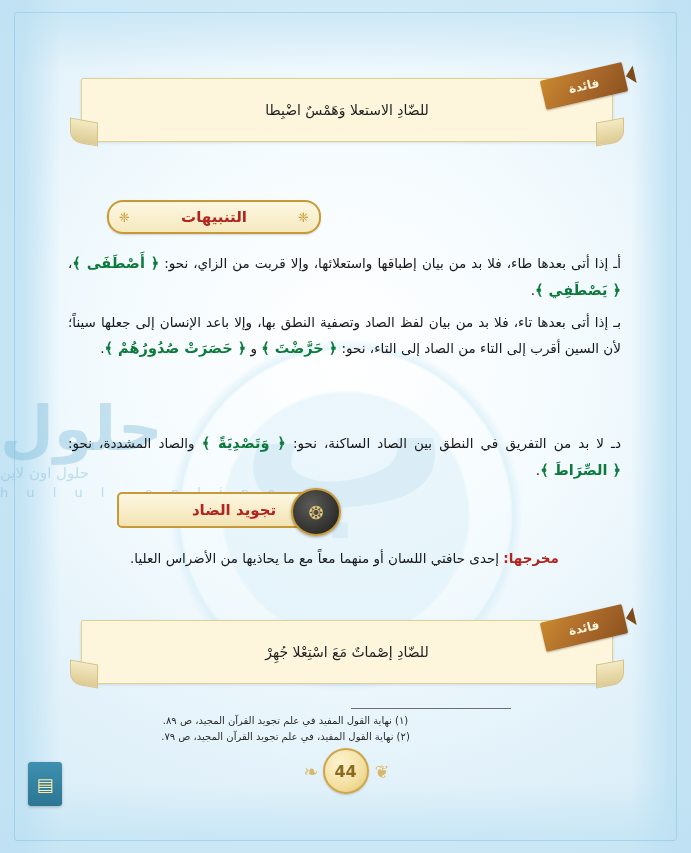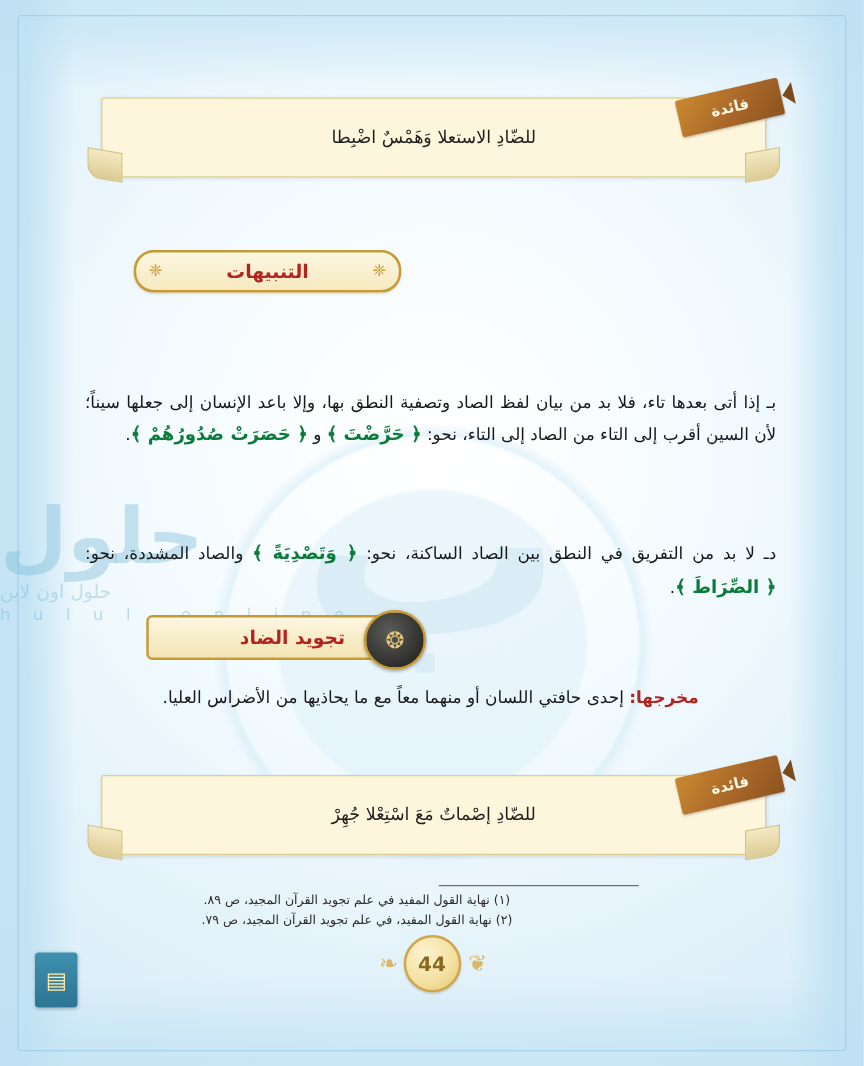--- a/index.html
+++ b/index.html
@@ -351,20 +351,25 @@
       <div class="note-cell">للضّادِ الاستعلا وَهَمْسٌ اضْبِطا</div>
     </div>
   </div>
 
   <div class="banner" style="top:200px;">
     <span class="deco r">❈</span>
     <span class="banner-title">التنبيهات</span>
     <span class="deco l">❈</span>
   </div>
 
+  <div class="para" style="top:250px;">
+    <span class="lbl">أ</span><span>ـ إذا أتى بعدها طاء، فلا بد من بيان إطباقها واستعلائها، وإلا قربت من الزاي، نحو:</span>
+    <span class="q">﴿ أَصْطَفَى ﴾</span><span>،</span>
+    <span class="q">﴿ يَصْطَفِي ﴾</span><span>.</span>
+  </div>
 
   <div class="para" style="top:310px;">
     <span class="lbl">ب</span><span>ـ إذا أتى بعدها تاء، فلا بد من بيان لفظ الصاد وتصفية النطق بها، وإلا باعد الإنسان إلى جعلها سيناً؛ لأن السين أقرب إلى التاء من الصاد إلى التاء، نحو:</span>
     <span class="q">﴿ حَرَّضْتَ ﴾</span>
     <span>و</span>
     <span class="q">﴿ حَصَرَتْ صُدُورُهُمْ ﴾</span><span>.</span>
   </div>
 
 
   <div class="para" style="top:430px;">

